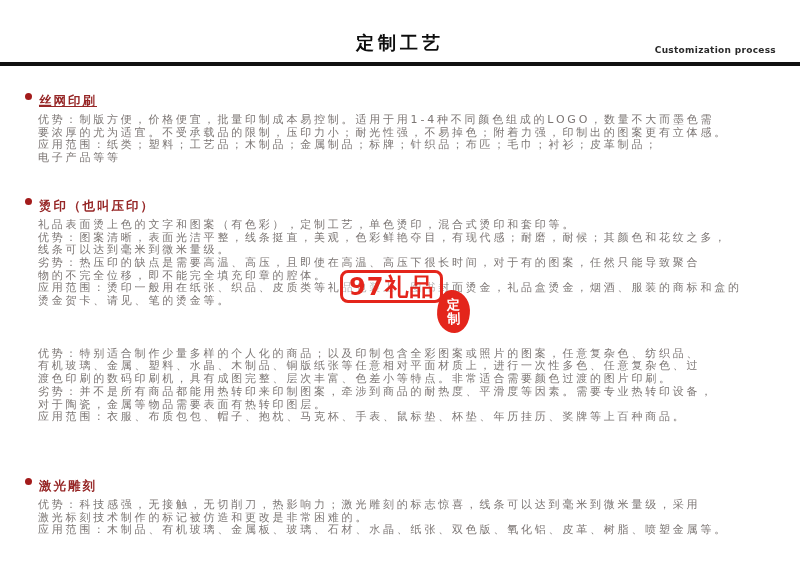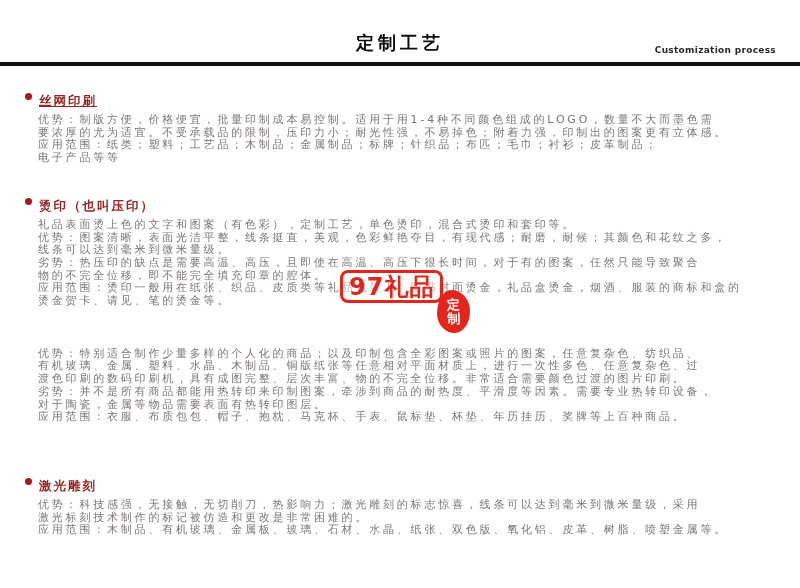--- a/index.html
+++ b/index.html
@@ -131,21 +131,21 @@
         <div class="body-line">物的不完全位移，即不能完全填充印章的腔体。</div>
         <div class="body-line">应用范围：烫印一般用在纸张、织品、皮质类等礼品包装上。图书封面烫金，礼品盒烫金，烟酒、服装的商标和盒的</div>
         <div class="body-line">烫金贺卡、请见、笔的烫金等。</div>
       </div>
   </section>
 
   <section class="section">
     <div class="sec-body">
         <div class="body-line">优势：特别适合制作少量多样的个人化的商品；以及印制包含全彩图案或照片的图案，任意复杂色、纺织品、</div>
         <div class="body-line">有机玻璃、金属、塑料、水晶、木制品、铜版纸张等任意相对平面材质上，进行一次性多色、任意复杂色、过</div>
-        <div class="body-line">渡色印刷的数码印刷机，具有成图完整、层次丰富、物的不完全位移。非常适合需要颜色过渡的图片印刷。</div>
+        <div class="body-line">渡色印刷的数码印刷机，具有成图完整、层次丰富、色差小等特点。非常适合需要颜色过渡的图片印刷。</div>
         <div class="body-line">劣势：并不是所有商品都能用热转印来印制图案，牵涉到商品的耐热度、平滑度等因素。需要专业热转印设备，</div>
         <div class="body-line">对于陶瓷，金属等物品需要表面有热转印图层。</div>
         <div class="body-line">应用范围：衣服、布质包包、帽子、抱枕、马克杯、手表、鼠标垫、杯垫、年历挂历、奖牌等上百种商品。</div>
       </div>
   </section>
 
   <section class="section">
     <div class="sec-head">
       <span class="bullet"></span>
       <span class="sec-title">激光雕刻</span>

